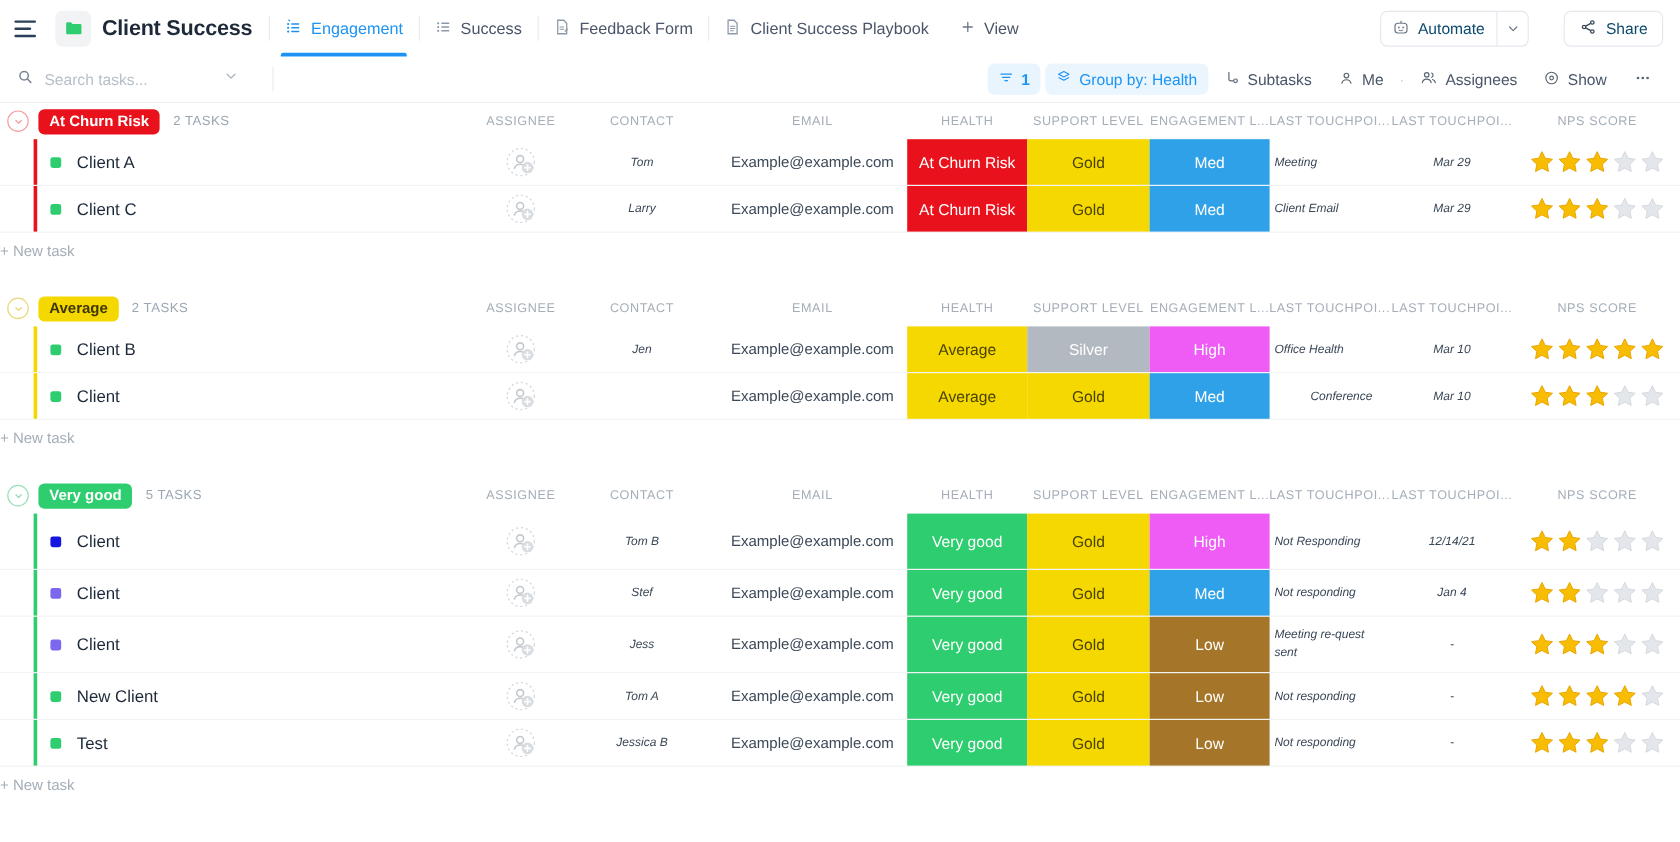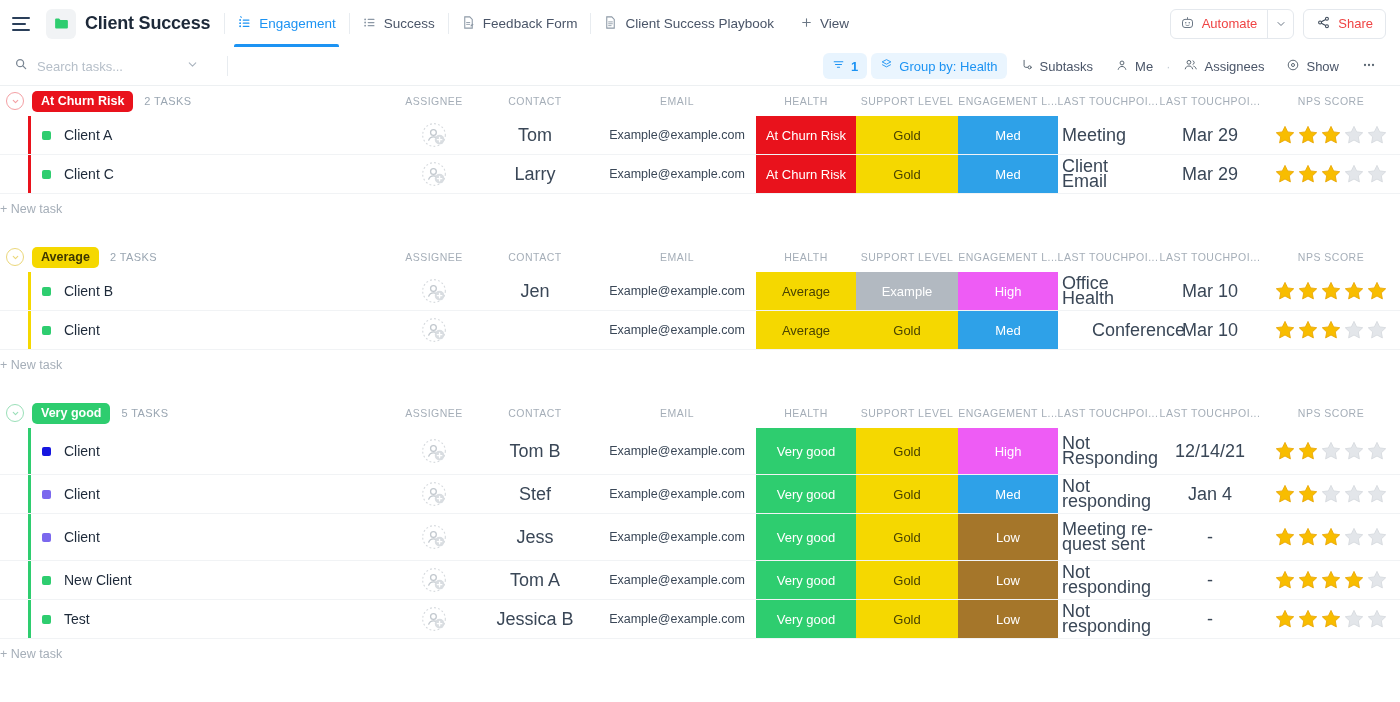--- a/index.html
+++ b/index.html
@@ -47,21 +47,21 @@
   .tab.active::after {
     content:""; position:absolute; left: 10px; right: 10px; bottom: 0;
     height: 3px; background: #1c93f3; border-radius: 2px 2px 0 0;
   }
   .tab .tsep { position:absolute; left:0; top:13px; width:1px; height:21px; background:#e8ecf0; }
 
   .topbar-right { margin-left: auto; display:flex; align-items:center; gap: 9px; }
   .btn-outline {
     display:flex; align-items:center; height: 30px;
     border: 1px solid #e4e8ed; border-radius: 6px; background:#fff;
-    font-size: 13px; color: #ef4444; cursor:pointer;
+    font-size: 13px; color: #0c4a6e; cursor:pointer;margin-left:20px;
   }
   .btn-outline .lbl { padding: 0 10px 0 9px; display:flex; align-items:center; gap:7px; }
   .btn-outline .caret-sec { border-left:1px solid #e4e8ed; width:26px; height:100%; display:flex; align-items:center; justify-content:center; }
   .btn-share { padding: 0 12px; gap:7px;text-align:right; }
 
   
   .toolbar {
     height: 39px; display:flex; align-items:center;
     border-bottom: 1px solid #edf0f2; padding: 0 14px 0 14px;
     background:#fff;
@@ -106,21 +106,21 @@
 
   .row { height: 39px; display:flex; align-items:stretch; position: relative;
          border-bottom: 1px solid #f1f3f5; background:#fff; }
   .row.tall { height: 47px; }
   .cell { display:flex; align-items:center; position:absolute; top:0; bottom:0; }
   .cell.center { justify-content:center; }
 
   .name-cell { left: 42px; display:flex; align-items:center; gap: 13px; }
   .sdot { width: 9px; height: 9px; border-radius: 2px; flex:0 0 auto; }
   .task-name { font-size: 14px; color:#1d2939; white-space:nowrap; }
-  .contact-txt, .touch-txt, .date-txt { font-size: 18px; color:#3a4757; }
+  .contact-txt, .touch-txt, .date-txt { font-size: 10px; color:#3a4757;font-style:italic; }
   .email-txt { font-size: 12.5px; color:#3a4757; }
   .touch-txt { line-height: 15px; }
 
   .status-box {
     position:absolute; top:0; bottom:0; display:flex; align-items:center; justify-content:center;
     font-size: 13px; white-space:nowrap;
   }
 
   .newtask { height: 30px; display:flex; align-items:center; 
              font-size: 12.5px; color:#a5aeb8; cursor:pointer; }
@@ -535,21 +535,21 @@
         <div class="cell center" style="left:472px;width:126px">
           <span class="contact-txt">Jen</span>
         </div>
         <div class="cell center" style="left:598px;width:158px">
           <span class="email-txt">Example@example.com</span>
         </div>
         <div class="status-box" style="left:756px;width:100px;background:#f5d800;color:#4a4300">
           <span>Average</span>
         </div>
         <div class="status-box" style="left:856px;width:102px;background:#b2b9c1;color:#ffffff">
-          <span>Example</span>
+          <span>Silver</span>
         </div>
         <div class="status-box" style="left:958px;width:100px;background:#ee5cf5;color:#ffffff">
           <span>High</span>
         </div>
         <div class="cell" style="left:1058px;width:100px;padding-left:4px">
           <span class="touch-txt">Office Health</span>
         </div>
         <div class="cell center" style="left:1158px;width:104px">
           <span class="date-txt">Mar 10</span>
         </div>

